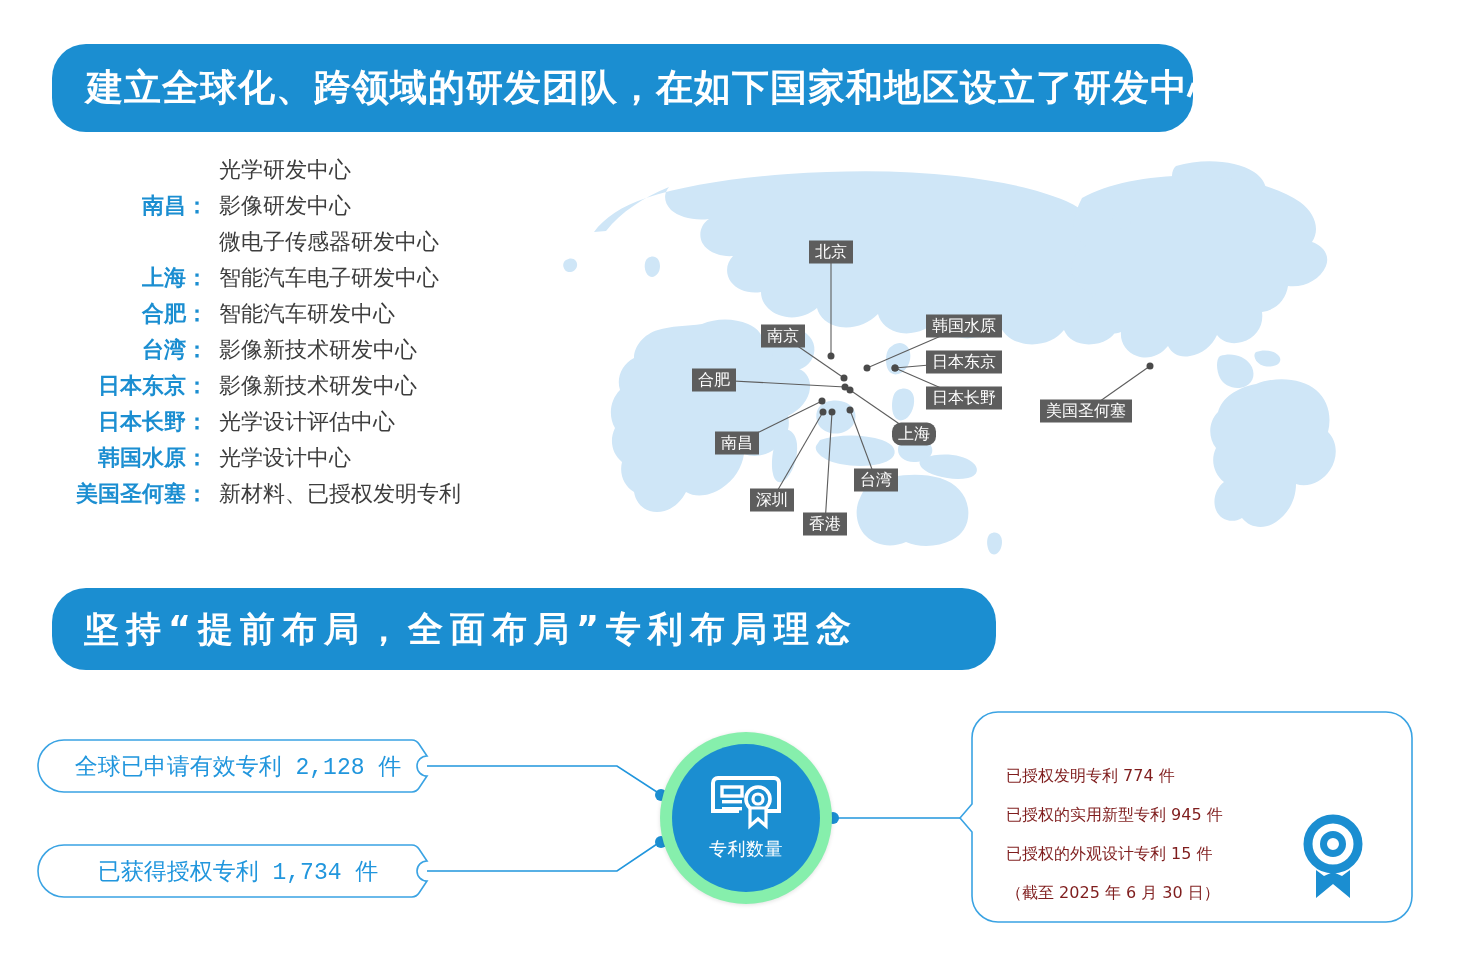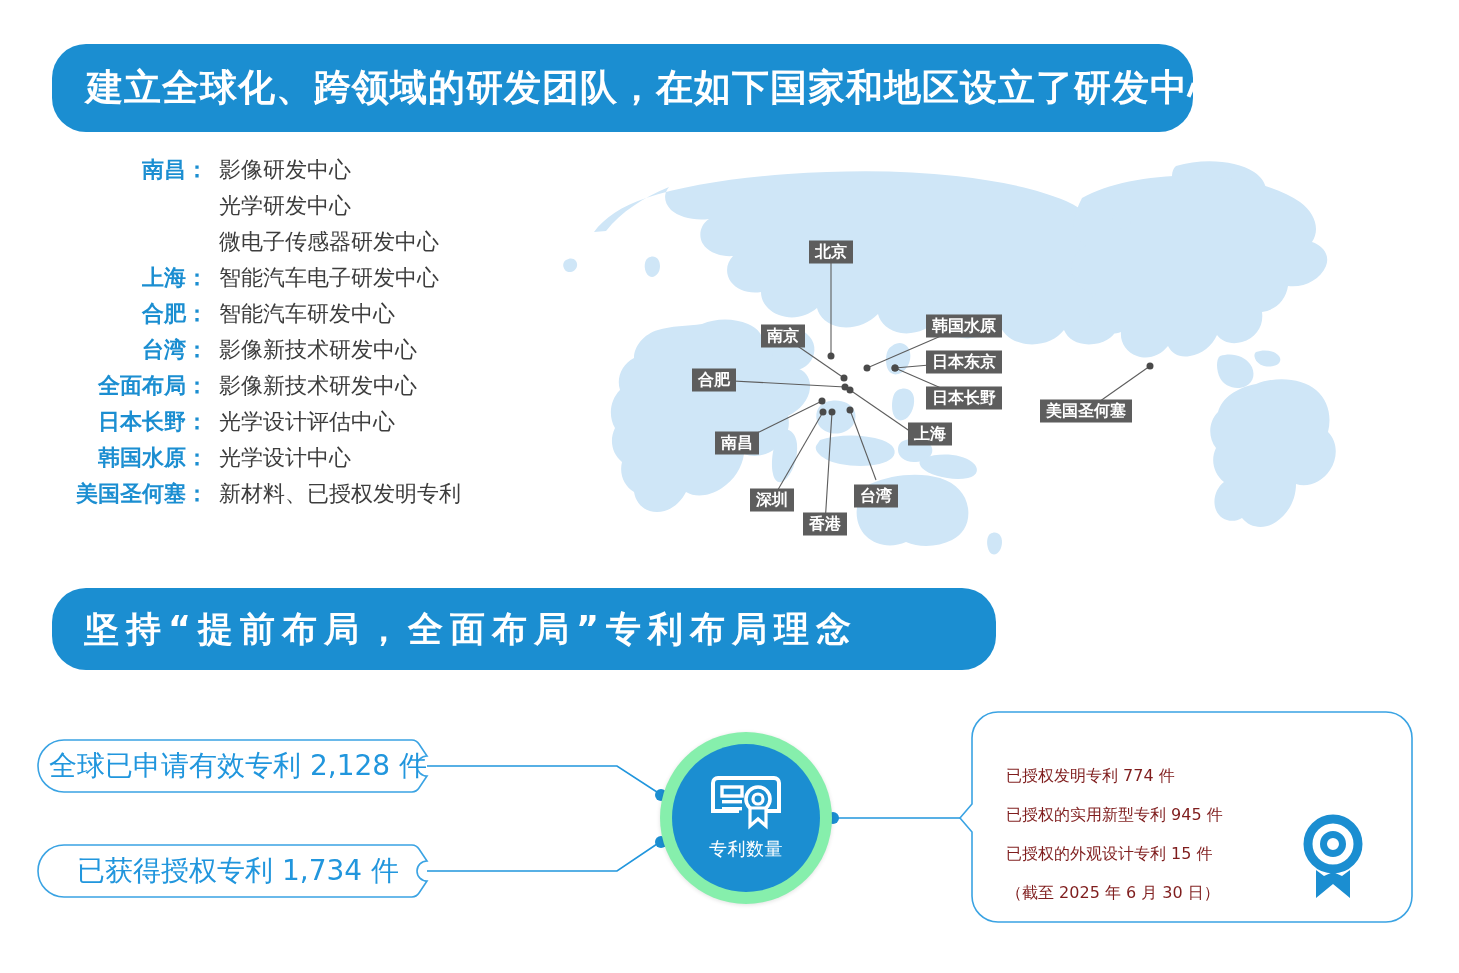--- a/index.html
+++ b/index.html
@@ -29,39 +29,39 @@
   .center-city{
     width:168px;text-align:right;color:#1b8ed1;font-weight:bold;
     font-size:22px;white-space:nowrap;flex:0 0 168px;
   }
   .center-city.blank{visibility:hidden;}
   .center-desc{
     padding-left:11px;color:#3d3d3d;font-size:22px;white-space:nowrap;
   }
 
   
-  #world-map{position:absolute;left:520px;top:140px;width:900px;height:440px;font-weight:bold;}
+  #world-map{position:absolute;left:520px;top:140px;width:900px;height:440px;}
   #world-map svg{display:block;width:100%;height:100%;}
   .map-label{
     position:absolute;background:#5d5d5d;color:#ffffff;font-size:16px;
     padding:3px 6px 4px 6px;white-space:nowrap;line-height:1;
     transform:translate(-50%,-50%);
   }
   .map-dot{
     position:absolute;width:7px;height:7px;border-radius:50%;
     background:#4a4a4a;transform:translate(-50%,-50%);
   }
 
   
   #patent-section{position:absolute;left:0;top:690px;width:1459px;height:250px;}
   #patent-section svg.wires{position:absolute;left:0;top:0;width:1459px;height:250px;}
 
   .pill{
     position:absolute;display:flex;align-items:center;justify-content:center;
-    color:#2196dd;font-size:28px;white-space:nowrap;
+    color:#2196dd;font-size:23px;white-space:nowrap;font-family:Liberation Mono, monospace;
   }
   #pill-applied{left:38px;top:50px;width:400px;height:52px;}
   #pill-granted{left:38px;top:155px;width:400px;height:52px;}
 
   #center-badge{
     position:absolute;left:660px;top:42px;width:172px;height:172px;
     border-radius:50%;background:#86efac;
     box-shadow:0 1px 4px rgba(0,0,0,.12);
     display:flex;align-items:center;justify-content:center;
   }
@@ -84,45 +84,45 @@
 <body>
 
 <div class="page">
 
   <div class="banner" id="banner-1">
     <span class="banner-text">建立全球化、跨领域的研发团队，在如下国家和地区设立了研发中心</span>
   </div>
 
   <div id="centers-list">
       <div class="center-row">
+        <span class="center-city blank"></span>
+        <span class="center-desc">光学研发中心</span>
+      </div>
+      <div class="center-row">
         <span class="center-city">南昌：</span>
         <span class="center-desc">影像研发中心</span>
       </div>
       <div class="center-row">
         <span class="center-city blank"></span>
-        <span class="center-desc">光学研发中心</span>
-      </div>
-      <div class="center-row">
-        <span class="center-city blank"></span>
         <span class="center-desc">微电子传感器研发中心</span>
       </div>
       <div class="center-row">
         <span class="center-city">上海：</span>
         <span class="center-desc">智能汽车电子研发中心</span>
       </div>
       <div class="center-row">
         <span class="center-city">合肥：</span>
         <span class="center-desc">智能汽车研发中心</span>
       </div>
       <div class="center-row">
         <span class="center-city">台湾：</span>
         <span class="center-desc">影像新技术研发中心</span>
       </div>
       <div class="center-row">
-        <span class="center-city">全面布局：</span>
+        <span class="center-city">日本东京：</span>
         <span class="center-desc">影像新技术研发中心</span>
       </div>
       <div class="center-row">
         <span class="center-city">日本长野：</span>
         <span class="center-desc">光学设计评估中心</span>
       </div>
       <div class="center-row">
         <span class="center-city">韩国水原：</span>
         <span class="center-desc">光学设计中心</span>
       </div>
@@ -295,23 +295,23 @@
         <div class="map-label" style="left: 263px; top: 196px;">南京</div>
         <div class="map-dot" style="left: 325px; top: 247px;"></div>
         <div class="map-label" style="left: 194px; top: 240px;">合肥</div>
         <div class="map-dot" style="left: 302px; top: 261px;"></div>
         <div class="map-label" style="left: 217px; top: 303px;">南昌</div>
         <div class="map-dot" style="left: 303px; top: 272px;"></div>
         <div class="map-label" style="left: 252px; top: 360px;">深圳</div>
         <div class="map-dot" style="left: 312px; top: 272px;"></div>
         <div class="map-label" style="left: 305px; top: 384px;">香港</div>
         <div class="map-dot" style="left: 330px; top: 270px;"></div>
-        <div class="map-label" style="left: 356px; top: 340px; margin-top: 16px;">台湾</div>
+        <div class="map-label" style="left: 356px; top: 340px;">台湾</div>
         <div class="map-dot" style="left: 330px; top: 250px;"></div>
-        <div class="map-label" style="left: 410px; top: 294px;">上海</div>
+        <div class="map-label" style="left: 394px; top: 294px; border-radius: 9px;">上海</div>
         <div class="map-dot" style="left: 347px; top: 228px;"></div>
         <div class="map-label" style="left: 444px; top: 186px;">韩国水原</div>
         <div class="map-dot" style="left: 375px; top: 228px;"></div>
         <div class="map-label" style="left: 444px; top: 222px;">日本东京</div>
         <div class="map-dot" style="left: 375px; top: 228px;"></div>
         <div class="map-label" style="left: 444px; top: 258px;">日本长野</div>
         <div class="map-dot" style="left: 630px; top: 226px;"></div>
         <div class="map-label" style="left: 566px; top: 271px;">美国圣何塞</div>
       </div>
   </div>

